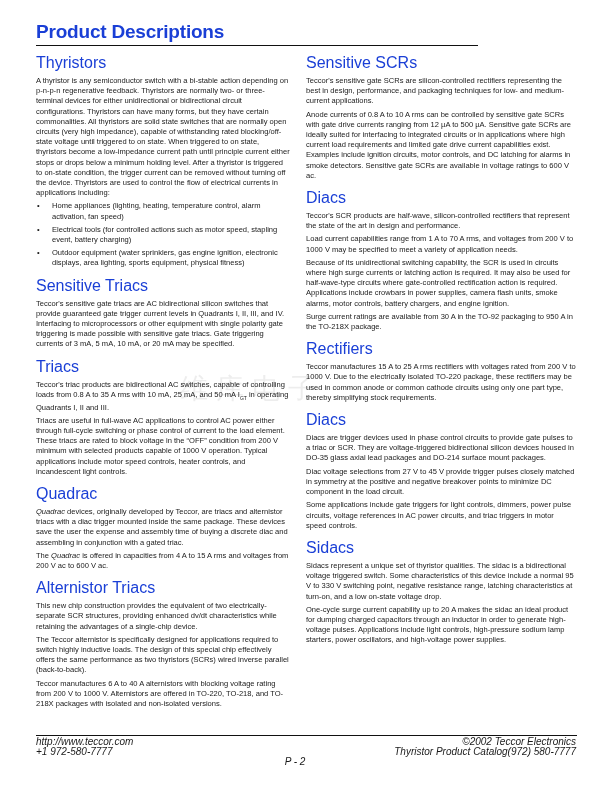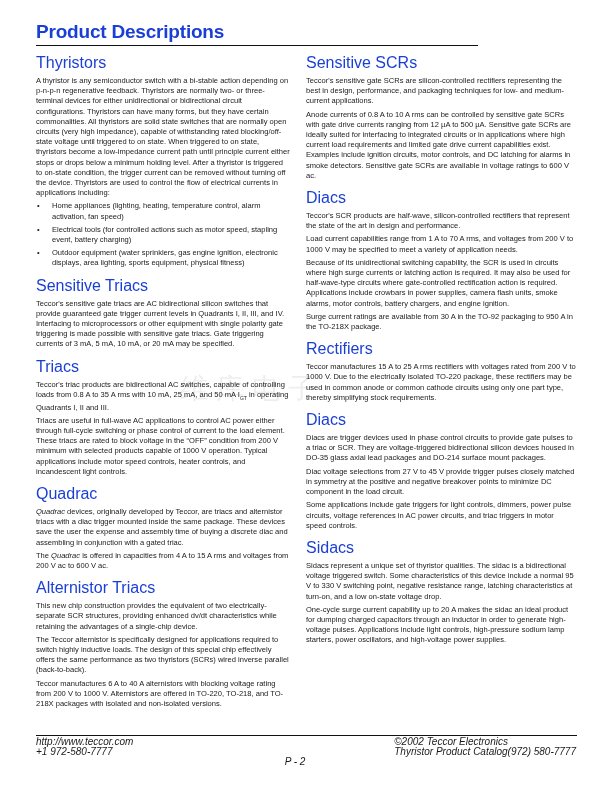--- a/index.html
+++ b/index.html
@@ -16,21 +16,21 @@
   .section p { font-size:7.55px; line-height:10.2px; margin:0 0 3px 0; text-align:left; }
   .bullets { list-style:none; margin:0 0 0 0; padding:0; }
   .bullets li { font-size:7.55px; line-height:10.2px; padding-left:16px; position:relative; margin:0 0 3px 0; }
   .bullets li .dot { position:absolute; left:1px; top:0; }
   .watermark { position:absolute; left:180px; top:370px; font-family:"DejaVu Serif", serif;
                font-size:28px; color:rgba(0,0,0,0.07); letter-spacing:8px; white-space:nowrap; pointer-events:none; }
   .footer-rule { position:absolute; left:36px; top:735px; width:541px; border-top:1.4px solid #111; }
   .footer { position:absolute; top:737px; font-size:10px; font-style:italic; line-height:10px; color:#1a1a1a; }
   .footer-left { left:36px; }
   .footer-center { left:260px; width:70px; text-align:center;margin-top:20px; }
-  .footer-right { right:36px; text-align:left; }
+  .footer-right { right:36px; text-align:right; }
 </style>
 </head>
 <body>
 
 <h1 class="page-title">Product Descriptions</h1>
 <div class="title-rule" style="width:442px;"></div>
 
 <div class="watermark">维库电子</div>
 
 <div class="col col-left">

